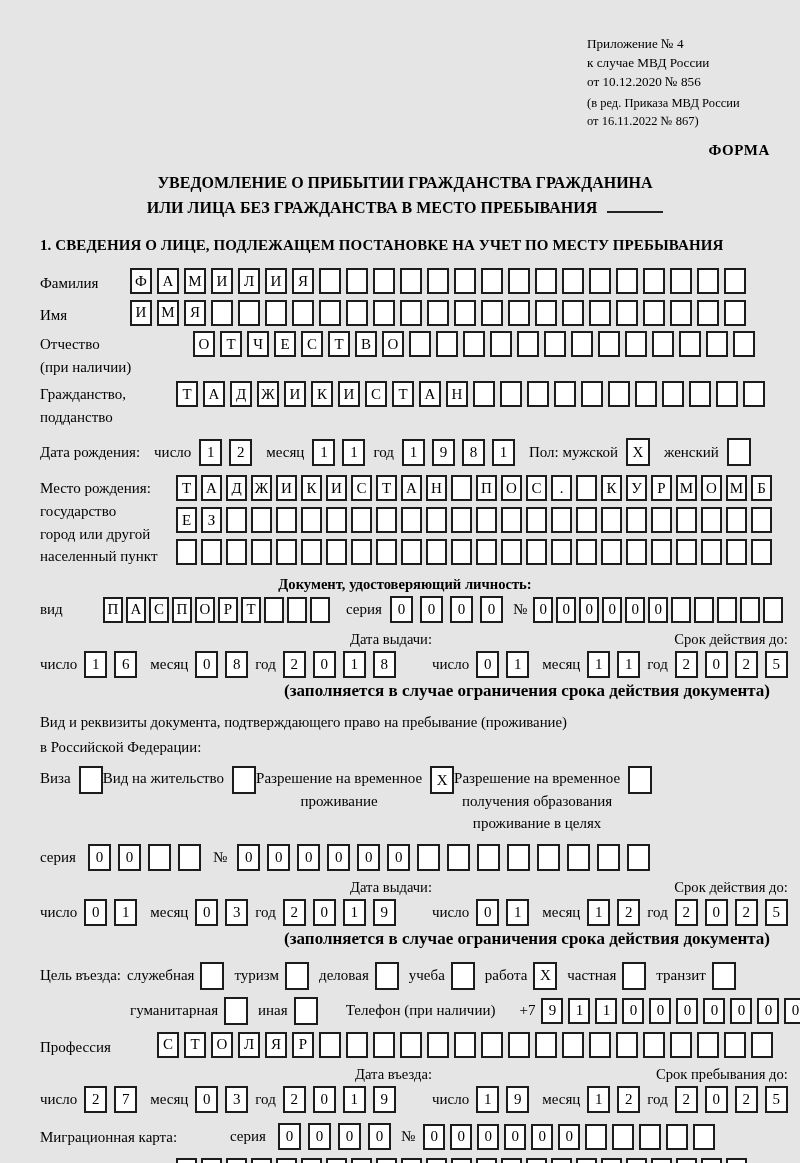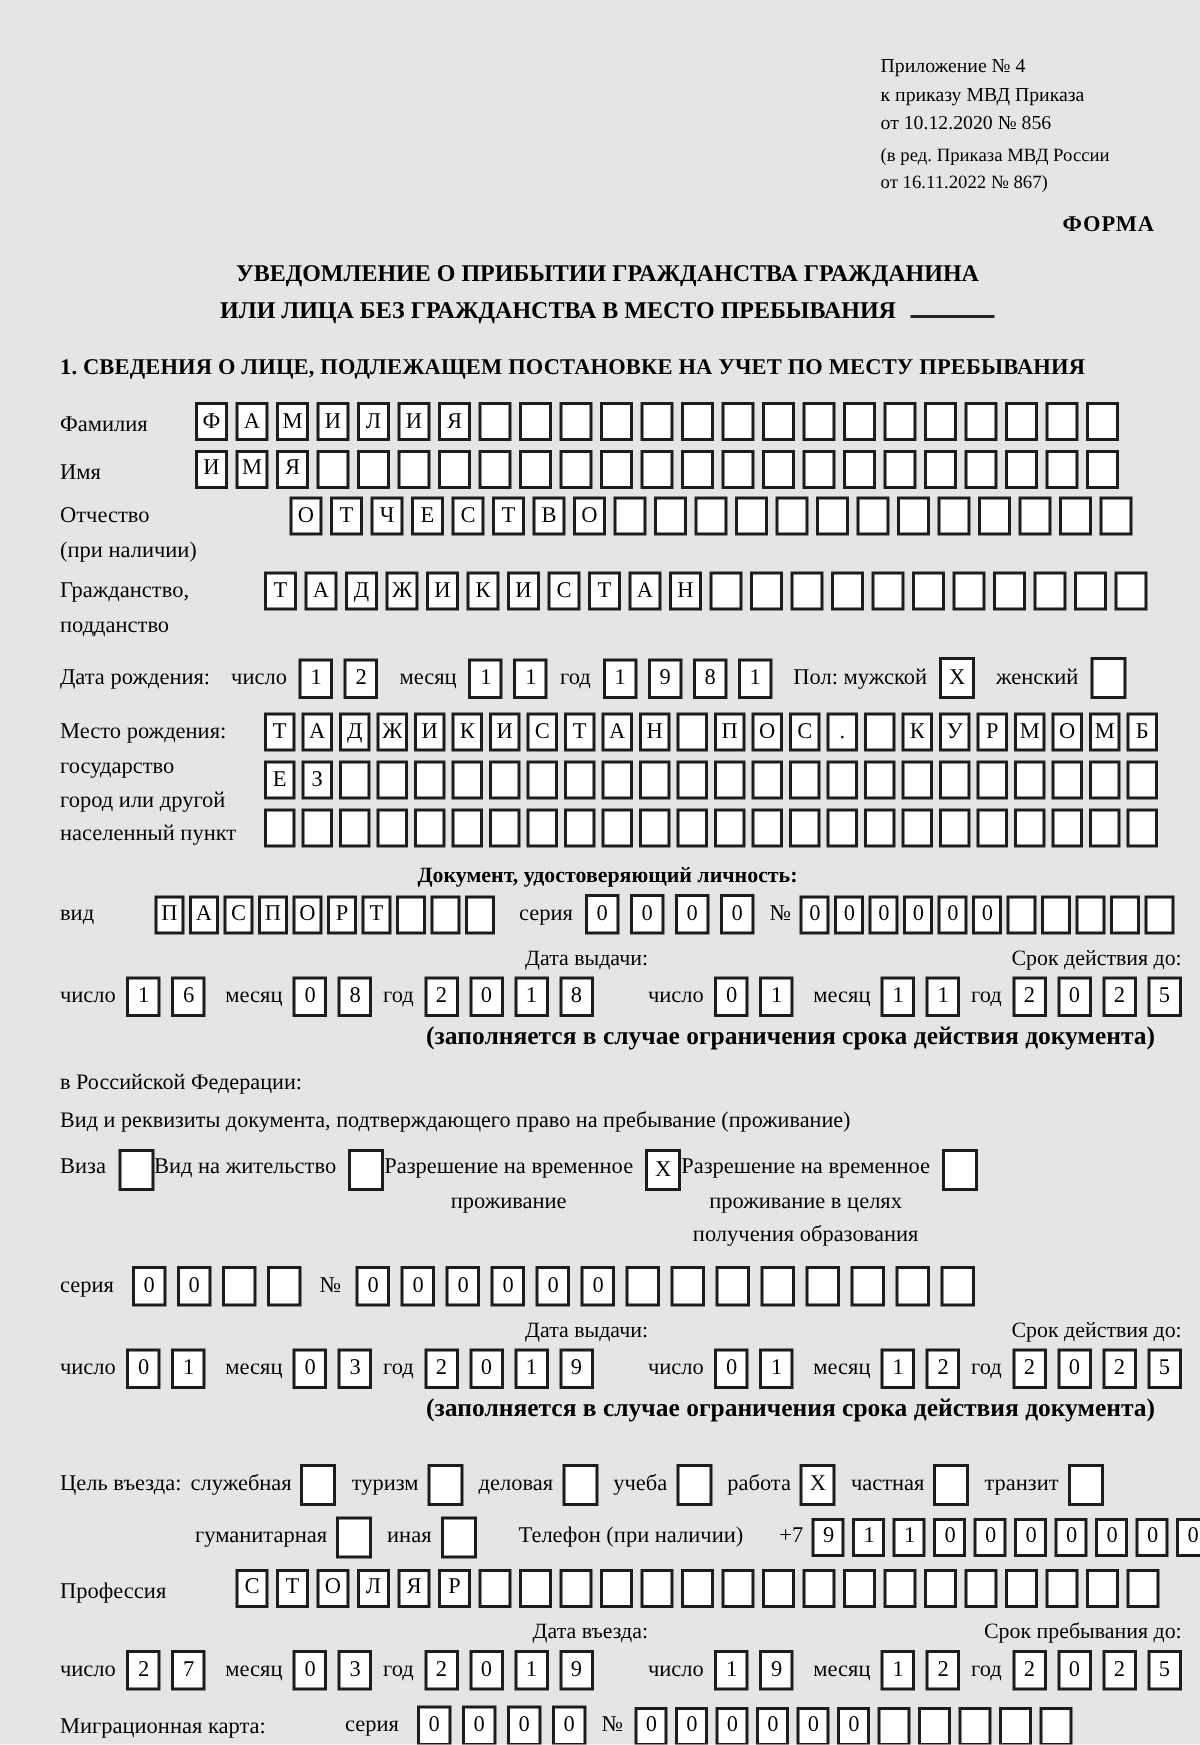--- a/index.html
+++ b/index.html
@@ -42,35 +42,35 @@
   .date-head{text-align:right;font-size:14.6px}
   .date-line{display:flex;align-items:center;gap:7px;margin-top:3px}
   .note-right{text-align:right;font-size:17px;font-weight:600;margin-top:3px}
 
   .intro{font-size:14.8px;margin-top:9px;line-height:1.7}
   .options{display:flex;align-items:flex-start;margin-top:4px}
   .opt{display:flex;align-items:flex-start;gap:8px}
   .olabel{text-align:center;line-height:1.5;padding-top:3px}
   .opt .cbox{margin-top:2px}
 
-  .purpose-line{display:flex;align-items:center;gap:6px;margin-top:27px;white-space:nowrap}
+  .purpose-line{display:flex;align-items:center;gap:6px;margin-top:13px;white-space:nowrap}
   .purpose-line .plbl{margin-left:4px}
   .indent2{margin-left:90px;margin-top:7px}
 
   .rep{display:flex;margin-top:8px}
   .rep-labels{width:136px;flex-shrink:0;line-height:1.58;padding-top:2px}
 </style>
 </head>
 <body>
 
 <div class="page">
 
   <div class="appendix">
     <div>Приложение № 4</div>
-    <div>к приказу МВД Приказа</div>
+    <div>к случае МВД России</div>
     <div>от 10.12.2020 № 856</div>
   </div>
   <div class="edition">
     <div>(в ред. Приказа МВД России</div>
     <div>от 16.11.2022 № 867)</div>
   </div>
   <div class="form-label">ФОРМА</div>
 
   <div class="title">
     <div>УВЕДОМЛЕНИЕ О ПРИБЫТИИ ГРАЖДАНСТВА ГРАЖДАНИНА</div>
@@ -395,22 +395,22 @@
             <span class="cell">0</span>
             <span class="cell">2</span>
             <span class="cell">5</span>
           </span>
       </div>
     </div>
   </div>
   <div class="note-right">(заполняется в случае ограничения срока действия документа)</div>
 
   <div class="intro">
+    <div>Вид и реквизиты документа, подтверждающего право на пребывание (проживание)</div>
     <div>в Российской Федерации:</div>
-    <div>Вид и реквизиты документа, подтверждающего право на пребывание (проживание)</div>
   </div>
 
   <div class="options">
     <div class="opt">
       <span class="olabel">Виза</span>
       <span class="cbox"></span>
     </div>
     <div class="opt">
       <span class="olabel">Вид на жительство</span>
       <span class="cbox"></span>
@@ -418,22 +418,22 @@
     <div class="opt">
       <span class="olabel">
         <span style="display:block">Разрешение на временное</span>
         <span style="display:block">проживание</span>
       </span>
       <span class="cbox">X</span>
     </div>
     <div class="opt">
       <span class="olabel">
         <span style="display:block">Разрешение на временное</span>
+        <span style="display:block">получения образования</span>
         <span style="display:block">проживание в целях</span>
-        <span style="display:block">получения образования</span>
       </span>
       <span class="cbox"></span>
     </div>
   </div>
 
   <div class="row" style="margin-top:9px;align-items:center">
     <span class="lbl" style="padding-top:0">серия</span>
     <span class="cells lg" style="margin-left:12px">
         <span class="cell">0</span>
         <span class="cell">0</span>

